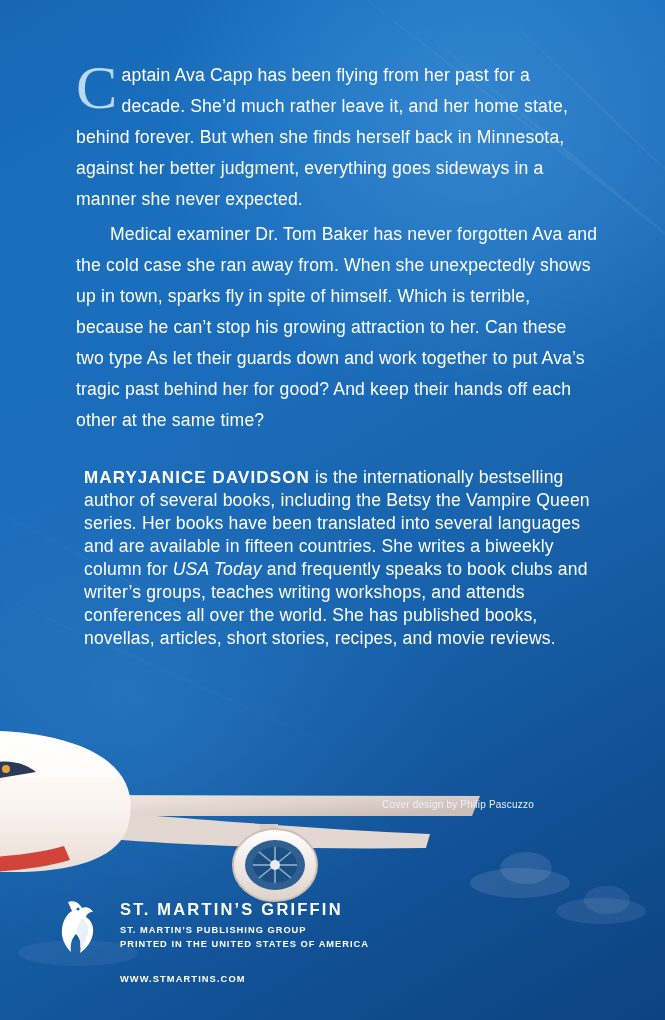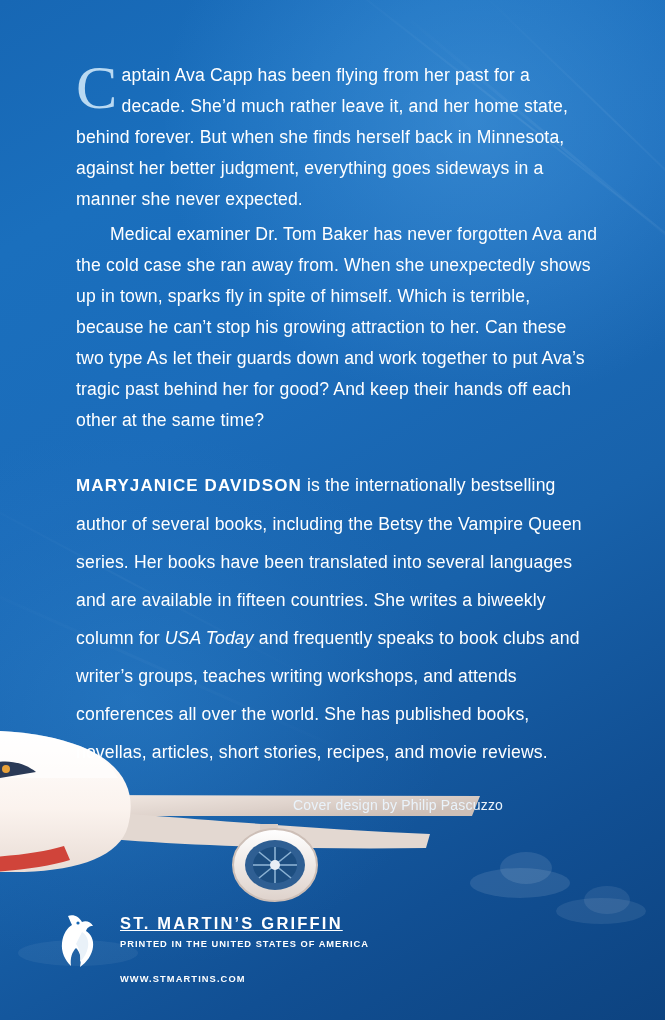--- a/index.html
+++ b/index.html
@@ -84,38 +84,39 @@
     font-weight: 400;
   }
   .para2 {
     margin-top: 4px;
     text-indent: 34px;
   }
 
   .bio {
     margin-top: 30px;
     font-size: 17.6px;
-    line-height: 38px;
-    color: #ffffff;
+    line-height: 23px;
+    color: #ffffff;
+    margin-left: 8px;
   }
   .author-name {
     font-weight: bold;
     letter-spacing: 1.1px;
     font-size: 17px;
   }
   .ital { font-style: italic; }
 
   .credits {
     position: absolute;
     right: 42px;
     top: 795px;
     width: 330px;
-    text-align: left;
+    text-align: center;
     color: #eaf3fb;
-    font-size: 14px;
+    font-size: 10px;
     line-height: 20px;
     letter-spacing: 0.2px;
   }
 
   
   .plane {
     position: absolute;
     left: -40px;
     top: 620px;
     width: 560px;
@@ -134,21 +135,20 @@
   }
   .pub-text {
     color: #ffffff;
     padding-top: 4px;
   }
   .pub-name {
     font-size: 16.5px;
     letter-spacing: 2.2px;
     font-weight: bold;
     margin-bottom: 5px;
-    text-decoration: underline;
   }
   .pub-line {
     font-size: 9.3px;
     letter-spacing: 1.0px;
     line-height: 13.5px;
     font-weight: bold;
   }
   .pub-url {
     font-size: 9.3px;
     letter-spacing: 1.1px;
@@ -247,18 +247,19 @@
   </div>
 
   <div class="publisher">
     <svg width="46" height="62" viewBox="0 0 46 62" xmlns="http://www.w3.org/2000/svg">
       <path d="M10 6 C16 4 21 7 24 12 C28 10 33 12 35 16 C31 16 29 18 28 21 C33 24 36 30 35 37 C34 45 29 52 22 57 C24 48 22 42 18 38 C14 42 12 48 13 56 C7 50 3 42 4 33 C5 24 9 18 14 15 C12 11 11 8 10 6 Z" fill="#ffffff"></path>
       <circle cx="20" cy="13" r="1.6" fill="#1767b4"></circle>
       <path d="M24 22 C29 25 31 31 30 37 C29 43 26 48 22 52 C23 44 21 38 18 34 Z" fill="#e9f1f8"></path>
     </svg>
     <div class="pub-text">
       <div class="pub-name">ST. MARTIN’S GRIFFIN</div>
+      <div class="pub-line">ST. MARTIN’S PUBLISHING GROUP</div>
       <div class="pub-line">PRINTED IN THE UNITED STATES OF AMERICA</div>
       <div class="pub-url">WWW.STMARTINS.COM</div>
     </div>
   </div>
 
 </div>
 
 </body></html>

